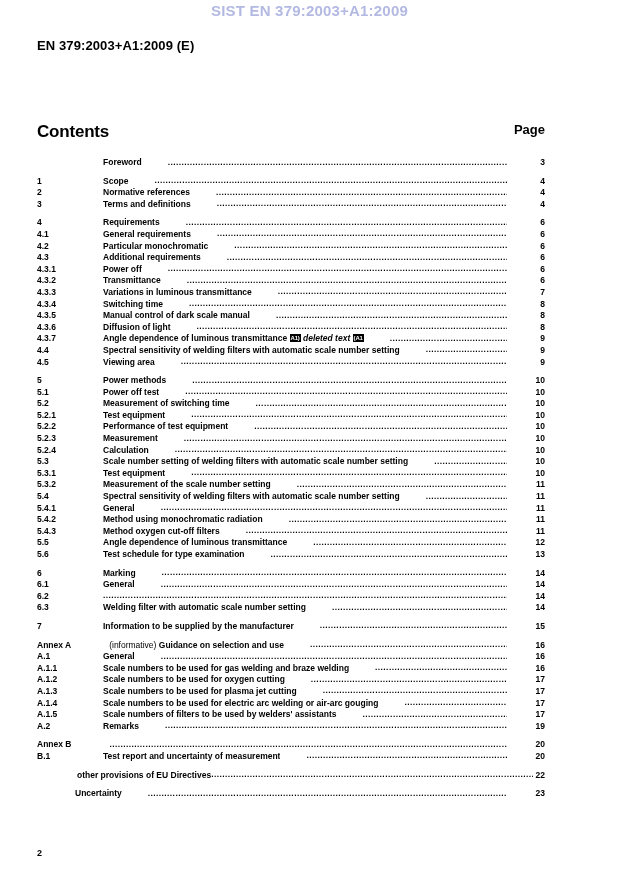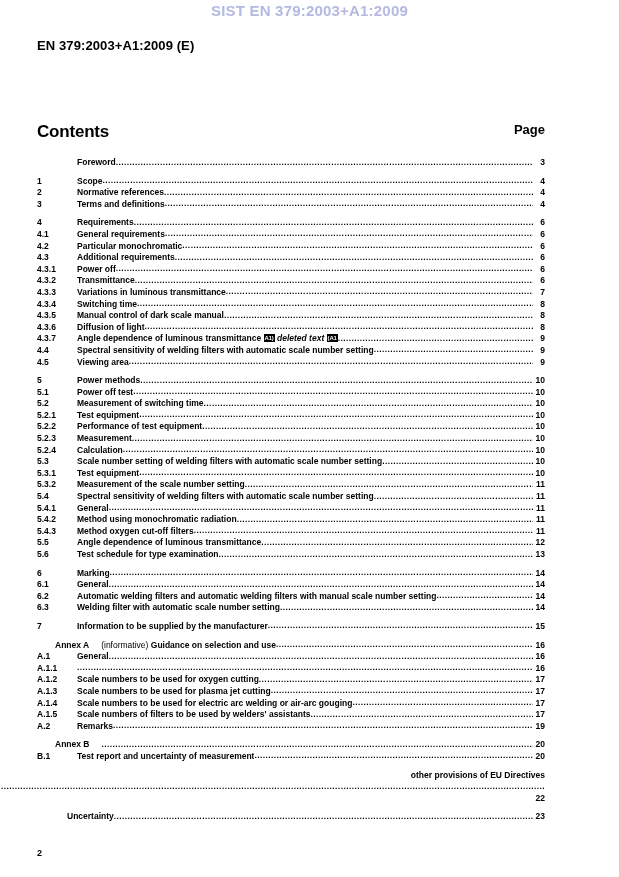--- a/index.html
+++ b/index.html
@@ -75,32 +75,32 @@
     width: 508px;
   }
 
   .toc-entry {
     display: flex;
     align-items: flex-end;
     font-size: 8.5px;
     font-weight: bold;
     line-height: 11.6px;
     white-space: nowrap;
+    gap: 26px;
   }
   .toc-entry.gap-before { margin-top: 7px; }
 
   .toc-num {
     flex: 0 0 40px;
     width: 40px;
   }
   .toc-num.wide {
     flex: 0 0 auto;
     width: auto;
     padding-right: 12px;
-    margin-left: 18px;
   }
 
   .toc-text {
     flex: 0 0 auto;
     max-width: 455px;
     overflow: hidden;
     text-overflow: clip;
   }
   .toc-text .informative {
     font-weight: normal;
@@ -147,21 +147,20 @@
     display: block;
   }
   .toc-entry.wrapped .line1 {
     display: flex;
     align-items: flex-end;
   }
   .toc-entry.wrapped .line2 {
     display: flex;
     align-items: flex-end;
     padding-left: 40px;
-    flex-direction: column;
   }
 
   
   .folio {
     position: absolute;
     top: 848px;
     left: 37px;
     font-size: 9px;
     font-weight: bold;
   }
@@ -386,21 +385,20 @@
         <span class="toc-page">14</span>
       </div>
       <div class="toc-entry">
         <span class="toc-num">6.1</span>
         <span class="toc-text"><span>General</span></span>
         <span class="toc-dots">................................................................................................................................................................................................................................................................................................................................................................................................................</span>
         <span class="toc-page">14</span>
       </div>
       <div class="toc-entry">
         <span class="toc-num">6.2</span>
-        <span class="toc-text"><span>Automatic welding filters and automatic welding filters with manual scale number setting </span></span>
         <span class="toc-dots">................................................................................................................................................................................................................................................................................................................................................................................................................</span>
         <span class="toc-page">14</span>
       </div>
       <div class="toc-entry">
         <span class="toc-num">6.3</span>
         <span class="toc-text"><span>Welding filter with automatic scale number setting</span></span>
         <span class="toc-dots">................................................................................................................................................................................................................................................................................................................................................................................................................</span>
         <span class="toc-page">14</span>
       </div>
       <div class="toc-entry gap-before">
@@ -416,20 +414,21 @@
         <span class="toc-page">16</span>
       </div>
       <div class="toc-entry">
         <span class="toc-num">A.1</span>
         <span class="toc-text"><span>General</span></span>
         <span class="toc-dots">................................................................................................................................................................................................................................................................................................................................................................................................................</span>
         <span class="toc-page">16</span>
       </div>
       <div class="toc-entry">
         <span class="toc-num">A.1.1</span>
+        <span class="toc-text"><span>Scale numbers to be used for gas welding and braze welding </span></span>
         <span class="toc-dots">................................................................................................................................................................................................................................................................................................................................................................................................................</span>
         <span class="toc-page">16</span>
       </div>
       <div class="toc-entry">
         <span class="toc-num">A.1.2</span>
         <span class="toc-text"><span>Scale numbers to be used for oxygen cutting</span></span>
         <span class="toc-dots">................................................................................................................................................................................................................................................................................................................................................................................................................</span>
         <span class="toc-page">17</span>
       </div>
       <div class="toc-entry">

